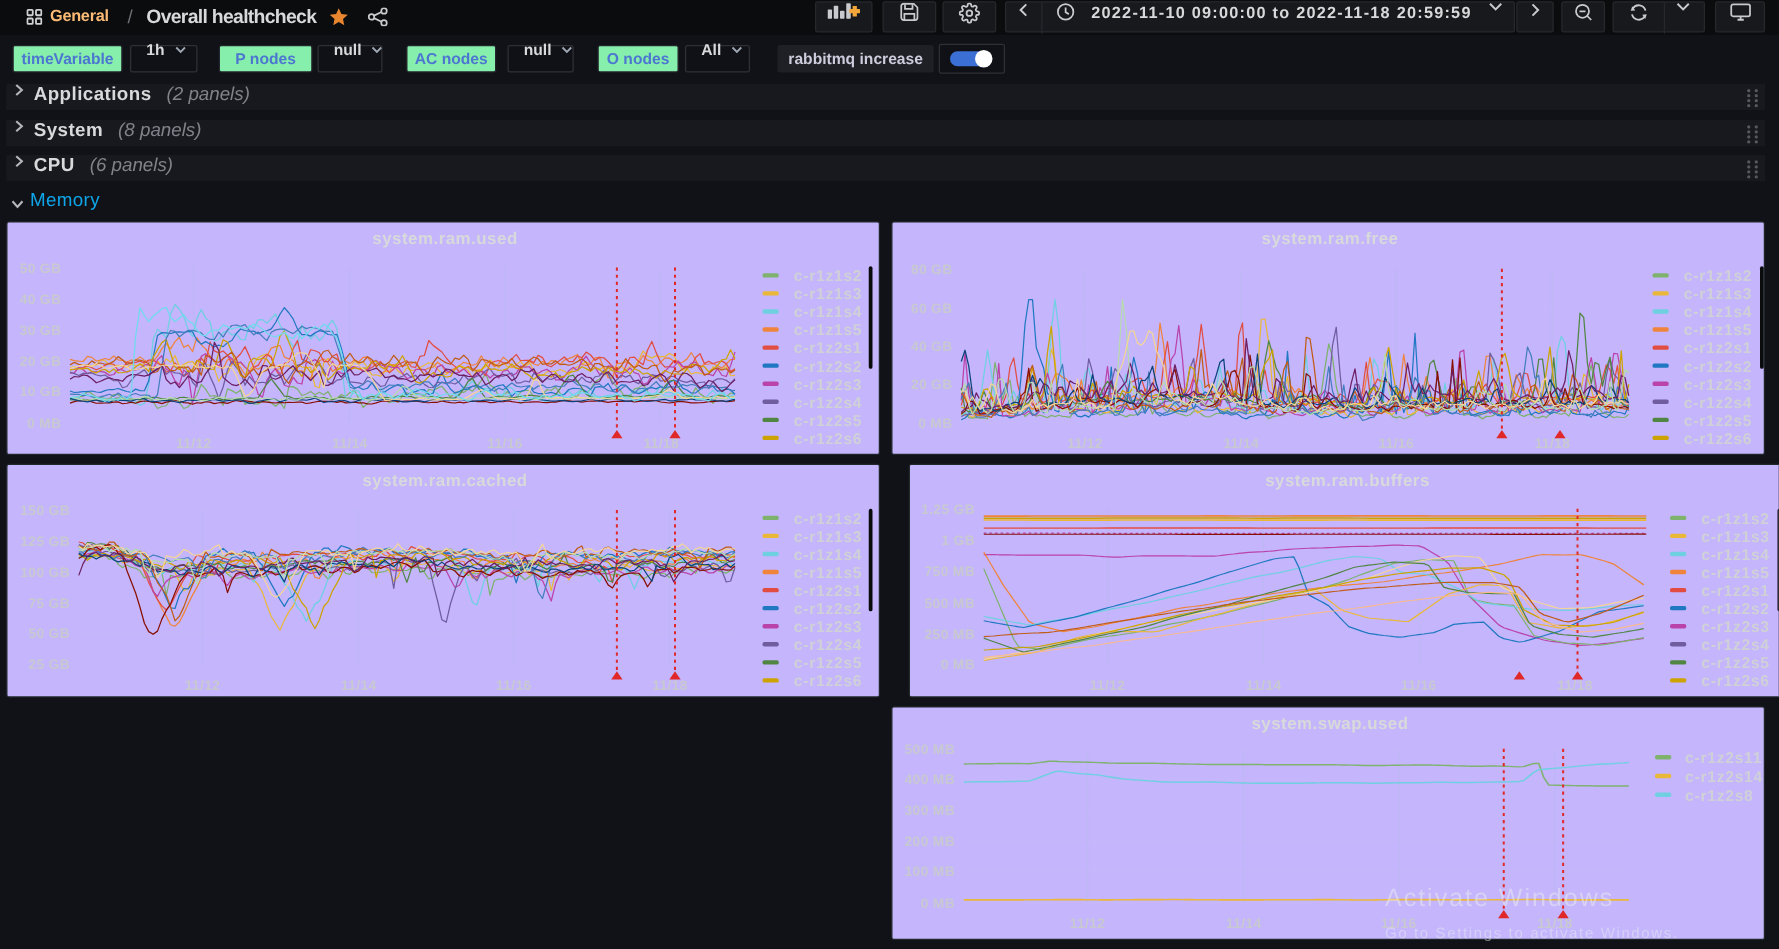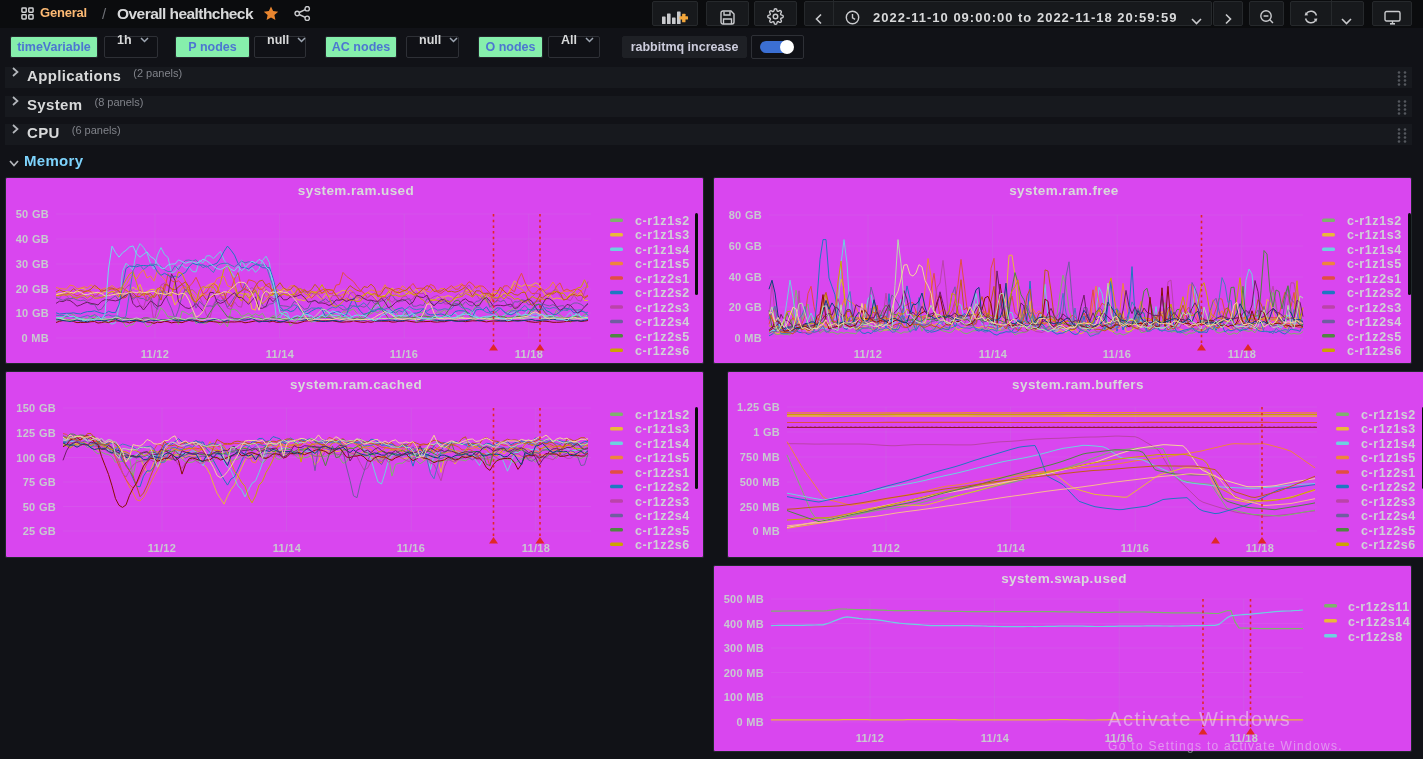--- a/index.html
+++ b/index.html
@@ -1,25 +1,25 @@
 <!DOCTYPE html>
 <html><head><meta charset="utf-8"><title>Grafana</title><style>
 *{margin:0;padding:0;box-sizing:border-box}
 html,body{width:1423px;height:759px;background:#111217;font-family:"Liberation Sans",sans-serif;overflow:hidden}
 body{position:relative}
 .abs{position:absolute}
-.panel{position:absolute;background:#d946ef;border:1px solid #20282b;border-radius:2px}
+.panel{position:absolute;background:#c4b5fd;border:1px solid #20282b;border-radius:2px}
 .rowbar{position:absolute;left:5px;width:1407px;height:21px;background:#17191e;display:flex;align-items:flex-start}
 .rowtitle{color:#d8d9da;font-size:15px;font-weight:700;letter-spacing:0.35px}
-.rowcount{color:#80838a;font-size:11px;margin-left:12px}
+.rowcount{color:#80838a;font-size:15px;font-style:italic;margin-left:12px}
 .dots{position:absolute;right:4px;top:3px}
 .vlabel{position:absolute;top:36px;height:22px;background:#86efac;border:1px solid #23252c;border-radius:2px;color:#4d76d1;font-size:12.5px;font-weight:700;display:flex;align-items:center;justify-content:center}
 .vsel{position:absolute;top:36px;height:22px;background:#101116;border:1px solid #2e3036;border-radius:2px;color:#d8d9da;font-size:12.5px;font-weight:600;display:flex;align-items:center;padding:0 8px 15px 12px}
 .vsel .car{margin-left:8px;display:flex;align-items:center}
-.navbtn{position:absolute;top:1px;height:25px;background:#17191c;border:1px solid #26292c;border-radius:2px;display:flex;align-items:flex-end;justify-content:center;color:#c9cacd}
+.navbtn{position:absolute;top:1px;height:25px;background:#17191c;border:1px solid #26292c;border-radius:2px;display:flex;align-items:flex-start;justify-content:center;color:#c9cacd}
 </style></head><body>
 
 <div class="abs" style="left:0;top:0;width:1423px;height:28px;background:#0b0c0e"></div>
 <svg class="abs" style="left:21px;top:7px" width="13" height="13" viewBox="0 0 14 14">
     <g fill="none" stroke="#d0d1d3" stroke-width="1.6">
       <rect x="1" y="1" width="4.6" height="4.6" rx="0.8"></rect>
       <rect x="8.4" y="1" width="4.6" height="4.6" rx="0.8"></rect>
       <rect x="1" y="8.4" width="4.6" height="4.6" rx="0.8"></rect>
       <rect x="8.4" y="8.4" width="4.6" height="4.6" rx="0.8"></rect>
     </g>
@@ -192,21 +192,21 @@
           <circle cx="3" cy="10.5" r="1.3"></circle>
           <circle cx="9" cy="10.5" r="1.3"></circle>
           <circle cx="3" cy="14.5" r="1.3"></circle>
           <circle cx="9" cy="14.5" r="1.3"></circle>
         </g>
       </svg></span>
   </div>
 <svg width="10" height="8" viewBox="0 0 10 8" style="position:absolute;left:9px;top:159px">
     <path d="M1 2 L5 6.5 L9 2" fill="none" stroke="#b4b7bc" stroke-width="1.7"></path>
   </svg>
-<div class="abs" style="left:24px;top:152px;font-size:15px;font-weight:700;color:#7dd3fc;letter-spacing:0.3px">Memory</div>
+<div class="abs" style="left:24px;top:152px;font-size:15px;font-weight:400;color:#0ea5e9;letter-spacing:0.3px">Memory</div>
 <div class="panel" style="left:5px;top:177px;width:699px;height:187px"><svg width="699" height="187" viewBox="0 0 699 187" font-family="Liberation Sans, sans-serif">
       <text x="350" y="17" text-anchor="middle" font-size="13.5" font-weight="700" letter-spacing="0.4" fill="#d8d9da">system.ram.used</text>
       <line x1="50" y1="36" x2="585" y2="36" stroke="rgba(204,204,220,0.10)" stroke-width="1"></line>
       <line x1="50" y1="61" x2="585" y2="61" stroke="rgba(204,204,220,0.10)" stroke-width="1"></line>
       <line x1="50" y1="86" x2="585" y2="86" stroke="rgba(204,204,220,0.10)" stroke-width="1"></line>
       <line x1="50" y1="111" x2="585" y2="111" stroke="rgba(204,204,220,0.10)" stroke-width="1"></line>
       <line x1="50" y1="135" x2="585" y2="135" stroke="rgba(204,204,220,0.10)" stroke-width="1"></line>
       <line x1="50" y1="160" x2="585" y2="160" stroke="rgba(204,204,220,0.10)" stroke-width="1"></line>
       <line x1="149.0" y1="36" x2="149.0" y2="160" stroke="rgba(160,200,190,0.12)" stroke-width="1"></line>
       <line x1="273.6" y1="36" x2="273.6" y2="160" stroke="rgba(160,200,190,0.12)" stroke-width="1"></line>

